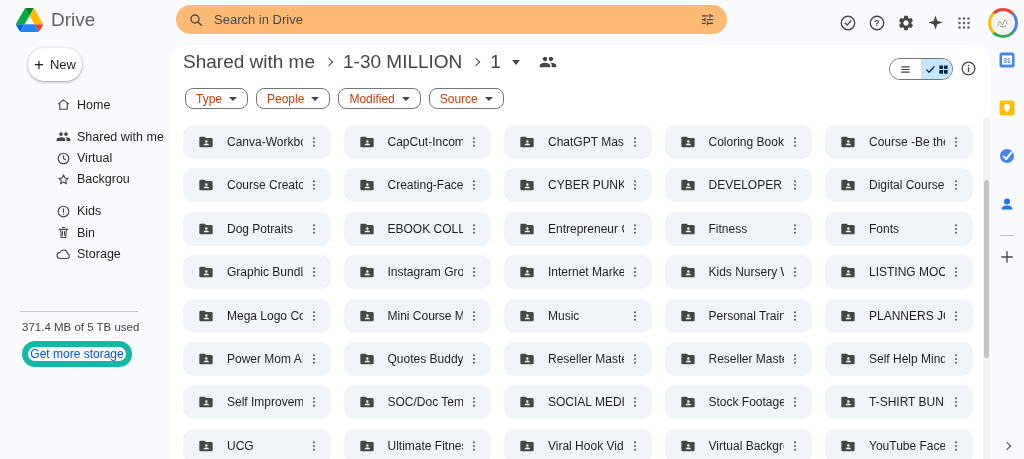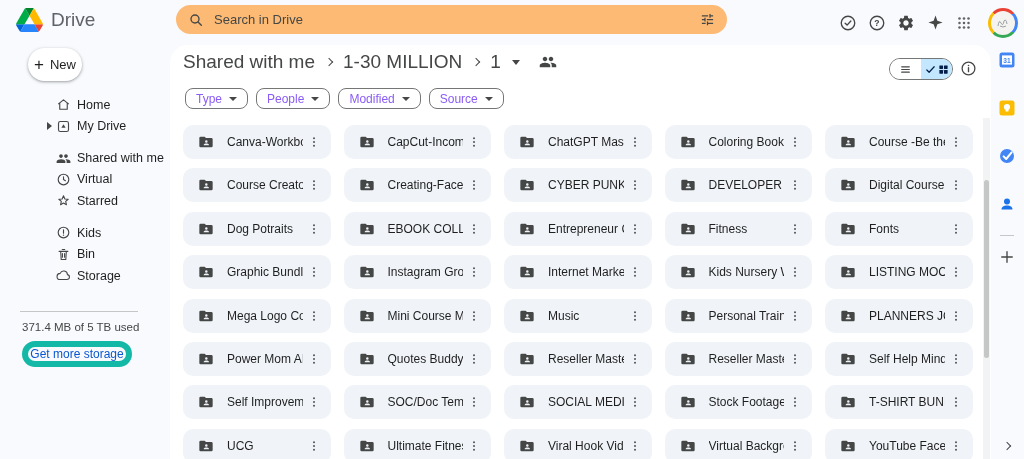--- a/index.html
+++ b/index.html
@@ -61,21 +61,21 @@
 
   .view-toggle { position:absolute; left:706px; top:7px; width:64px; height:22px; border:1px solid #747775;
                  border-radius:11px; display:flex; overflow:hidden; background:#fff; }
   .vt-half { width:50%; display:flex; align-items:center; justify-content:center; gap:2px; cursor:pointer; }
   .vt-list { background:#fff; }
   .vt-grid { background:#C2E7FF; }
   .info-btn { position:absolute; left:777px; top:9px; width:17px; height:17px; cursor:pointer; }
 
   .chips { position:absolute; left:15px; top:43px; display:flex; gap:8px; }
   .chip { height:21px; border:1px solid #747775; border-radius:8px; background:#fff; display:flex;
-          align-items:center; gap:7px; padding:0 10px; font-size:12px; color:#8b5cf6; cursor:pointer; }
+          align-items:center; gap:7px; padding:0 10px; font-size:12px; color:#c2410c; cursor:pointer; }
   .chip .ch-caret { width:0; height:0; border-left:4px solid transparent; border-right:4px solid transparent;
                     border-top:4.5px solid #444746; }
 
   .folder-grid { position:absolute; left:13px; top:80px; display:grid;
                  grid-template-columns:repeat(5, 147.5px); column-gap:13px; row-gap:9.4px; grid-auto-rows:34px; }
   .tile { background:#F0F4F9; border-radius:10px; display:flex; align-items:center; padding:0 6px 0 15px; cursor:pointer; }
   .tile .ficon { width:16px; height:16px; flex:none; }
   .tile .fname { flex:1; margin-left:13px; font-size:12px; font-weight:500; color:#1f1f1f;
                  white-space:nowrap; overflow:hidden; }
   .tile .more { width:22px; height:22px; flex:none; display:flex; align-items:center; justify-content:center;
@@ -176,30 +176,20 @@
 
   <div class="nav">
     <div class="nav-item">
       <span class="nicon">
         <svg width="15" height="15" viewBox="0 0 24 24">
             <path d="M3.5 11.5 12 4.5l8.5 7M6 9.8V19.5h12V9.8" fill="none" stroke="#444746" stroke-width="1.8" stroke-linejoin="round"></path>
           </svg>
       </span>
       <span class="nlabel">Home</span>
     </div>
-    <div class="nav-item">
-      <span class="caret"></span>
-      <span class="nicon">
-        <svg width="15" height="15" viewBox="0 0 24 24">
-            <rect x="4" y="4" width="16" height="16" rx="3" fill="none" stroke="#444746" stroke-width="1.8"></rect>
-            <path d="M12 8.2 15.4 14h-6.8z" fill="#444746"></path>
-          </svg>
-      </span>
-      <span class="nlabel">My Drive</span>
-    </div>
 
     <div class="nav-gap"></div>
 
     <div class="nav-item">
       <span class="nicon">
         <svg width="15" height="15" viewBox="0 0 24 24">
             <path fill="#444746" d="M16 11c1.66 0 2.99-1.34 2.99-3S17.66 5 16 5c-1.66 0-3 1.34-3 3s1.34 3 3 3zm-8 0c1.66 0 2.99-1.34 2.99-3S9.66 5 8 5C6.34 5 5 6.34 5 8s1.34 3 3 3zm0 2c-2.33 0-7 1.17-7 3.5V19h14v-2.5c0-2.33-4.67-3.5-7-3.5zm8 0c-.29 0-.62.02-.97.05 1.16.84 1.97 1.97 1.97 3.45V19h6v-2.5c0-2.33-4.67-3.5-7-3.5z"></path>
           </svg>
       </span>
       <span class="nlabel">Shared with me</span>
@@ -212,21 +202,21 @@
           </svg>
       </span>
       <span class="nlabel">Virtual</span>
     </div>
     <div class="nav-item">
       <span class="nicon">
         <svg width="15" height="15" viewBox="0 0 24 24">
             <path d="M12 4.5l2.2 5 5.3.5-4 3.5 1.2 5.2-4.7-2.8-4.7 2.8 1.2-5.2-4-3.5 5.3-.5z" fill="none" stroke="#444746" stroke-width="1.7" stroke-linejoin="round"></path>
           </svg>
       </span>
-      <span class="nlabel">Starred</span>
+      <span class="nlabel">Backgrou</span>
     </div>
 
     <div class="nav-gap"></div>
 
     <div class="nav-item">
       <span class="nicon">
         <svg width="15" height="15" viewBox="0 0 24 24">
             <circle cx="12" cy="12" r="8.5" fill="none" stroke="#444746" stroke-width="1.8"></circle>
             <line x1="12" y1="7.5" x2="12" y2="13" stroke="#444746" stroke-width="1.8" stroke-linecap="round"></line>
             <circle cx="12" cy="16.2" r="1.1" fill="#444746"></circle>

